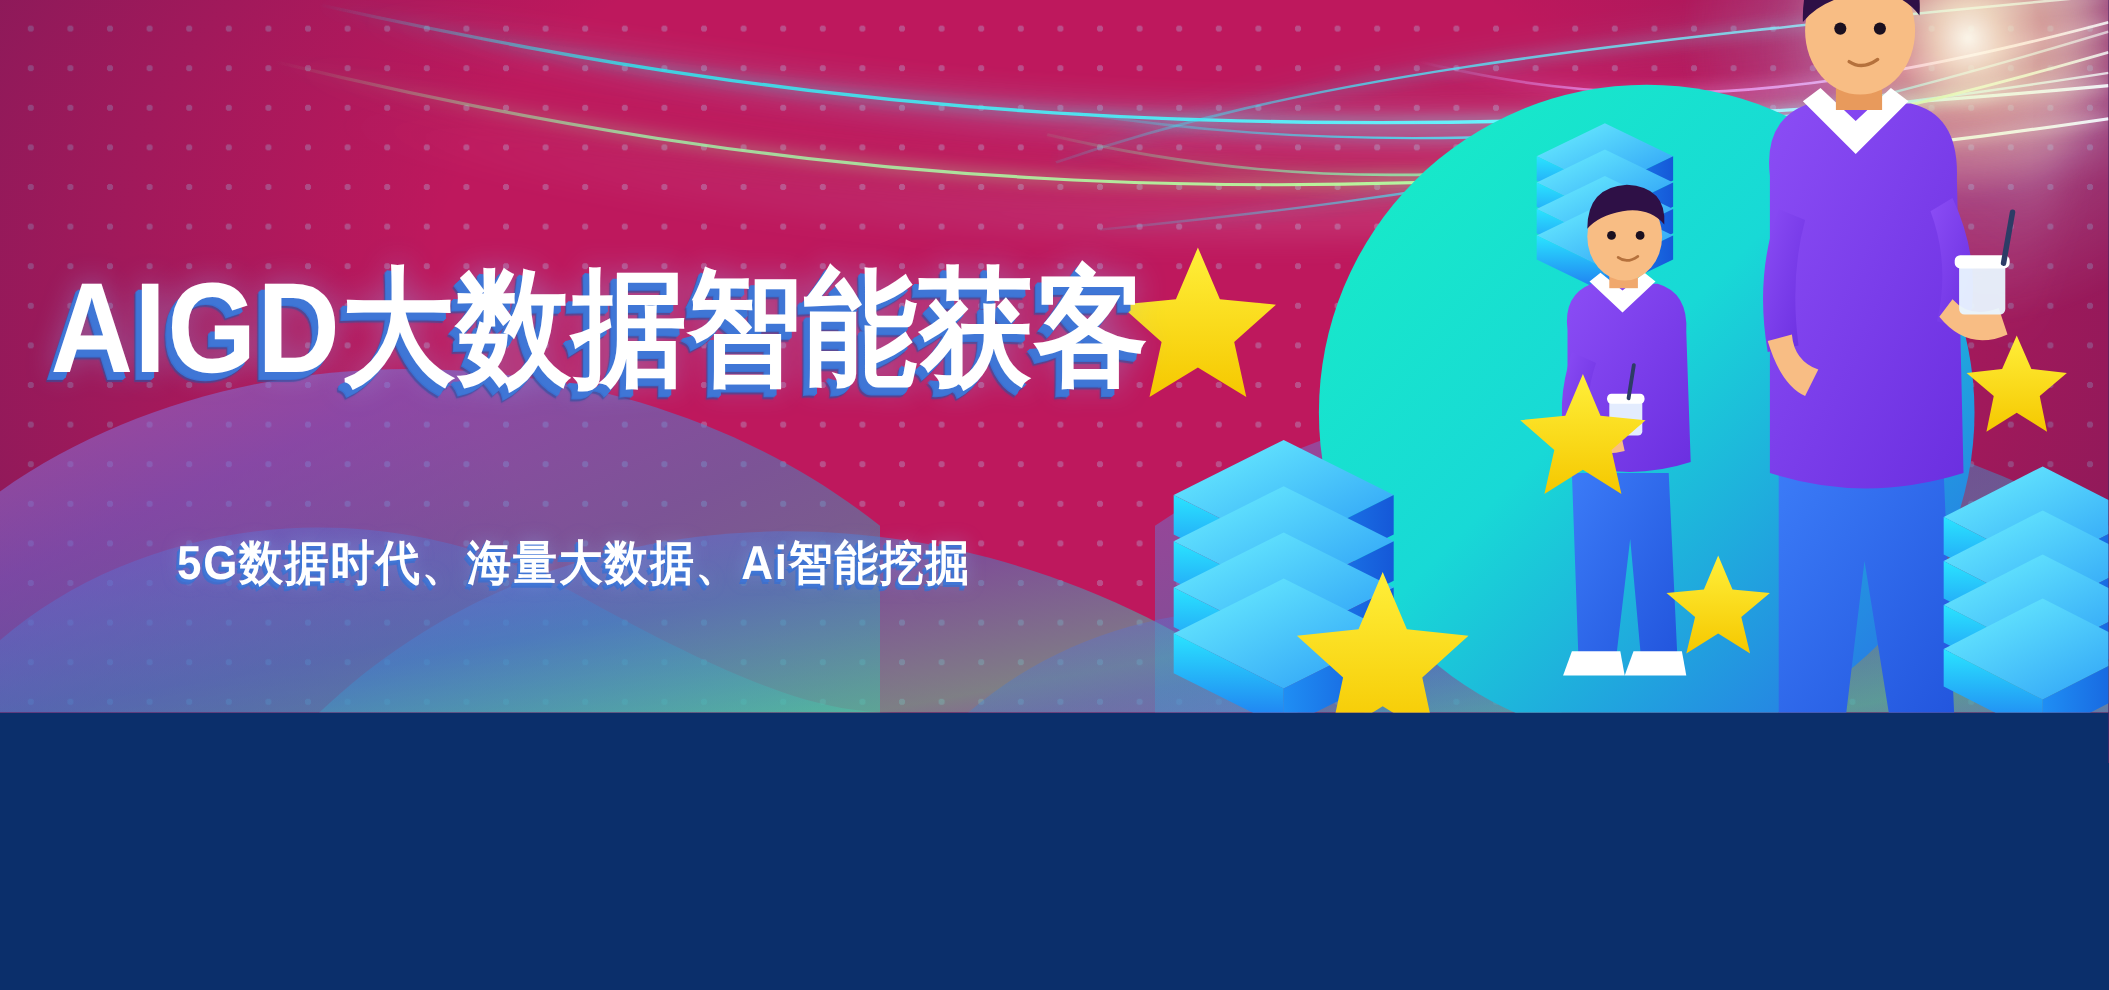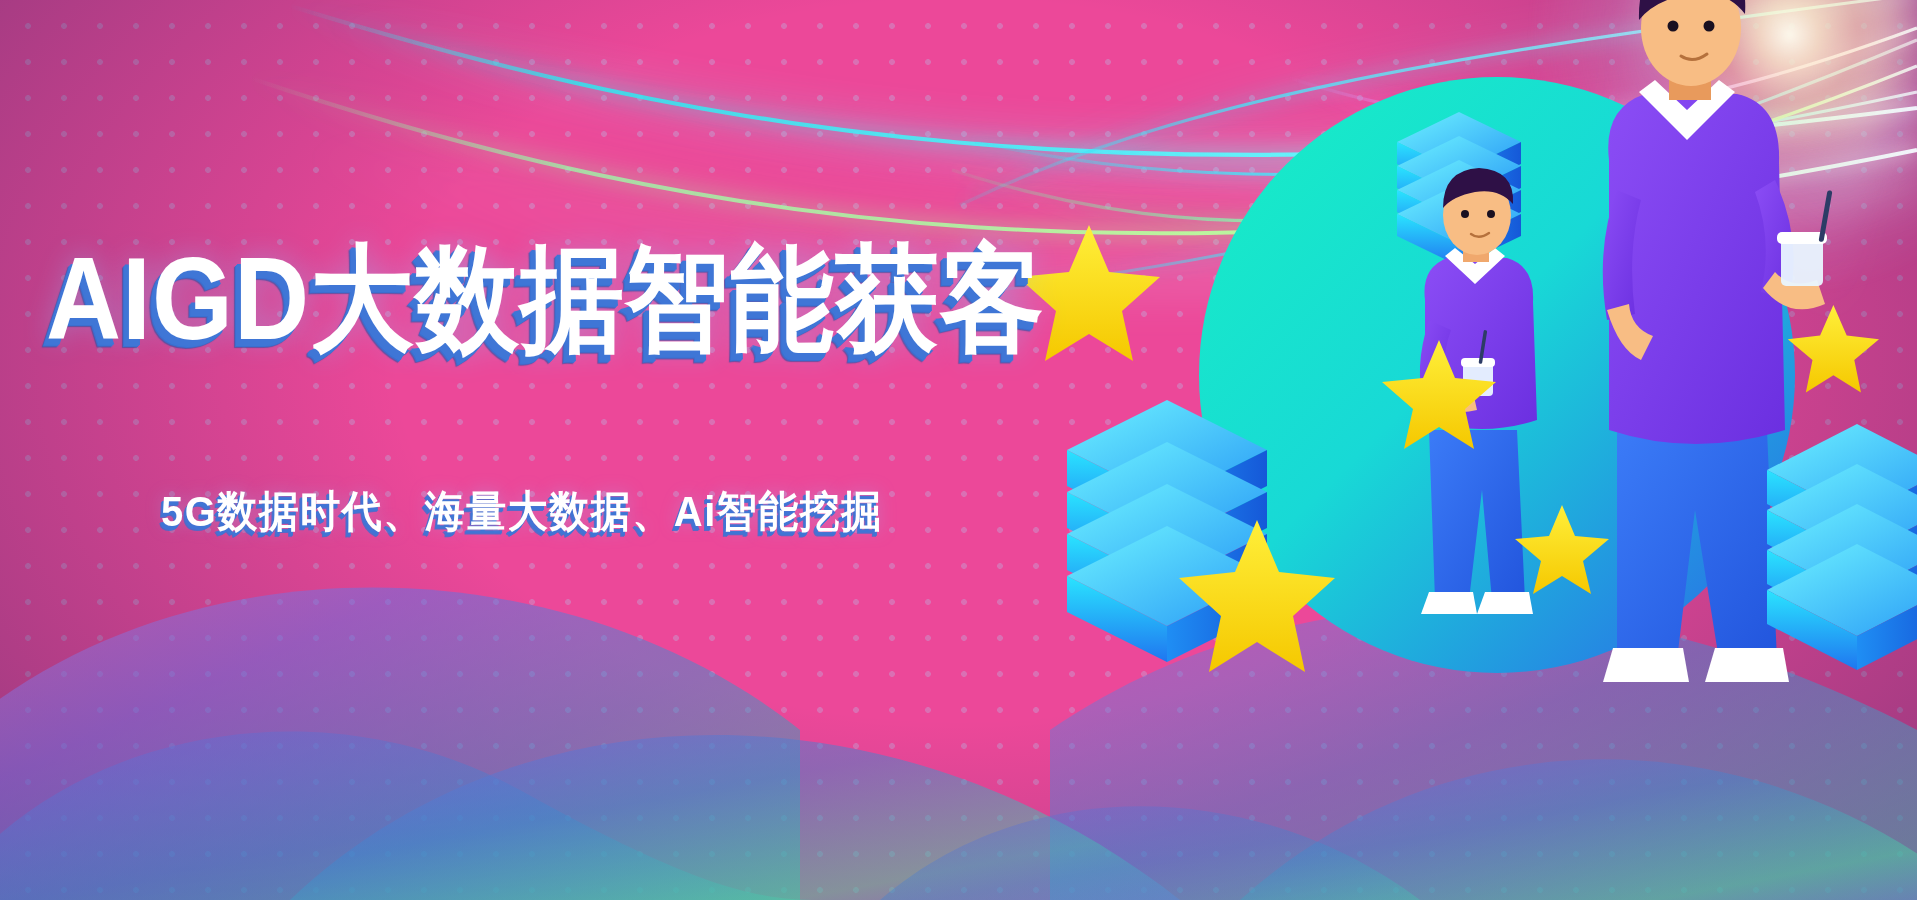--- a/index.html
+++ b/index.html
@@ -8,23 +8,23 @@
     padding: 0;
     background: #0b2f6b;
   }
   body {
     font-family: "Liberation Sans", "DejaVu Sans", sans-serif;
   }
 
   .banner {
     position: relative;
     width: 1917px;
-    height: 900px;
+    height: 648px;
     overflow: hidden;
-    background: #ec4899;
+    background: #be185d;
   }
 
   
   .bg-base {
     position: absolute;
     inset: 0;
     background:
       radial-gradient(ellipse 900px 620px at 14% 6%, #5b9ad6 0%, rgba(40,110,190,0.55) 38%, rgba(14,62,140,0) 72%),
       radial-gradient(ellipse 1100px 700px at 92% 2%, #3f86d8 0%, rgba(30,90,180,0.35) 45%, rgba(12,58,135,0) 78%),
       linear-gradient(176deg, #1b60ad 0%, #0f४0 0%, #0e4598 28%, #0b3a8a 52%, #0a3581 72%, #0b3580 100%);

